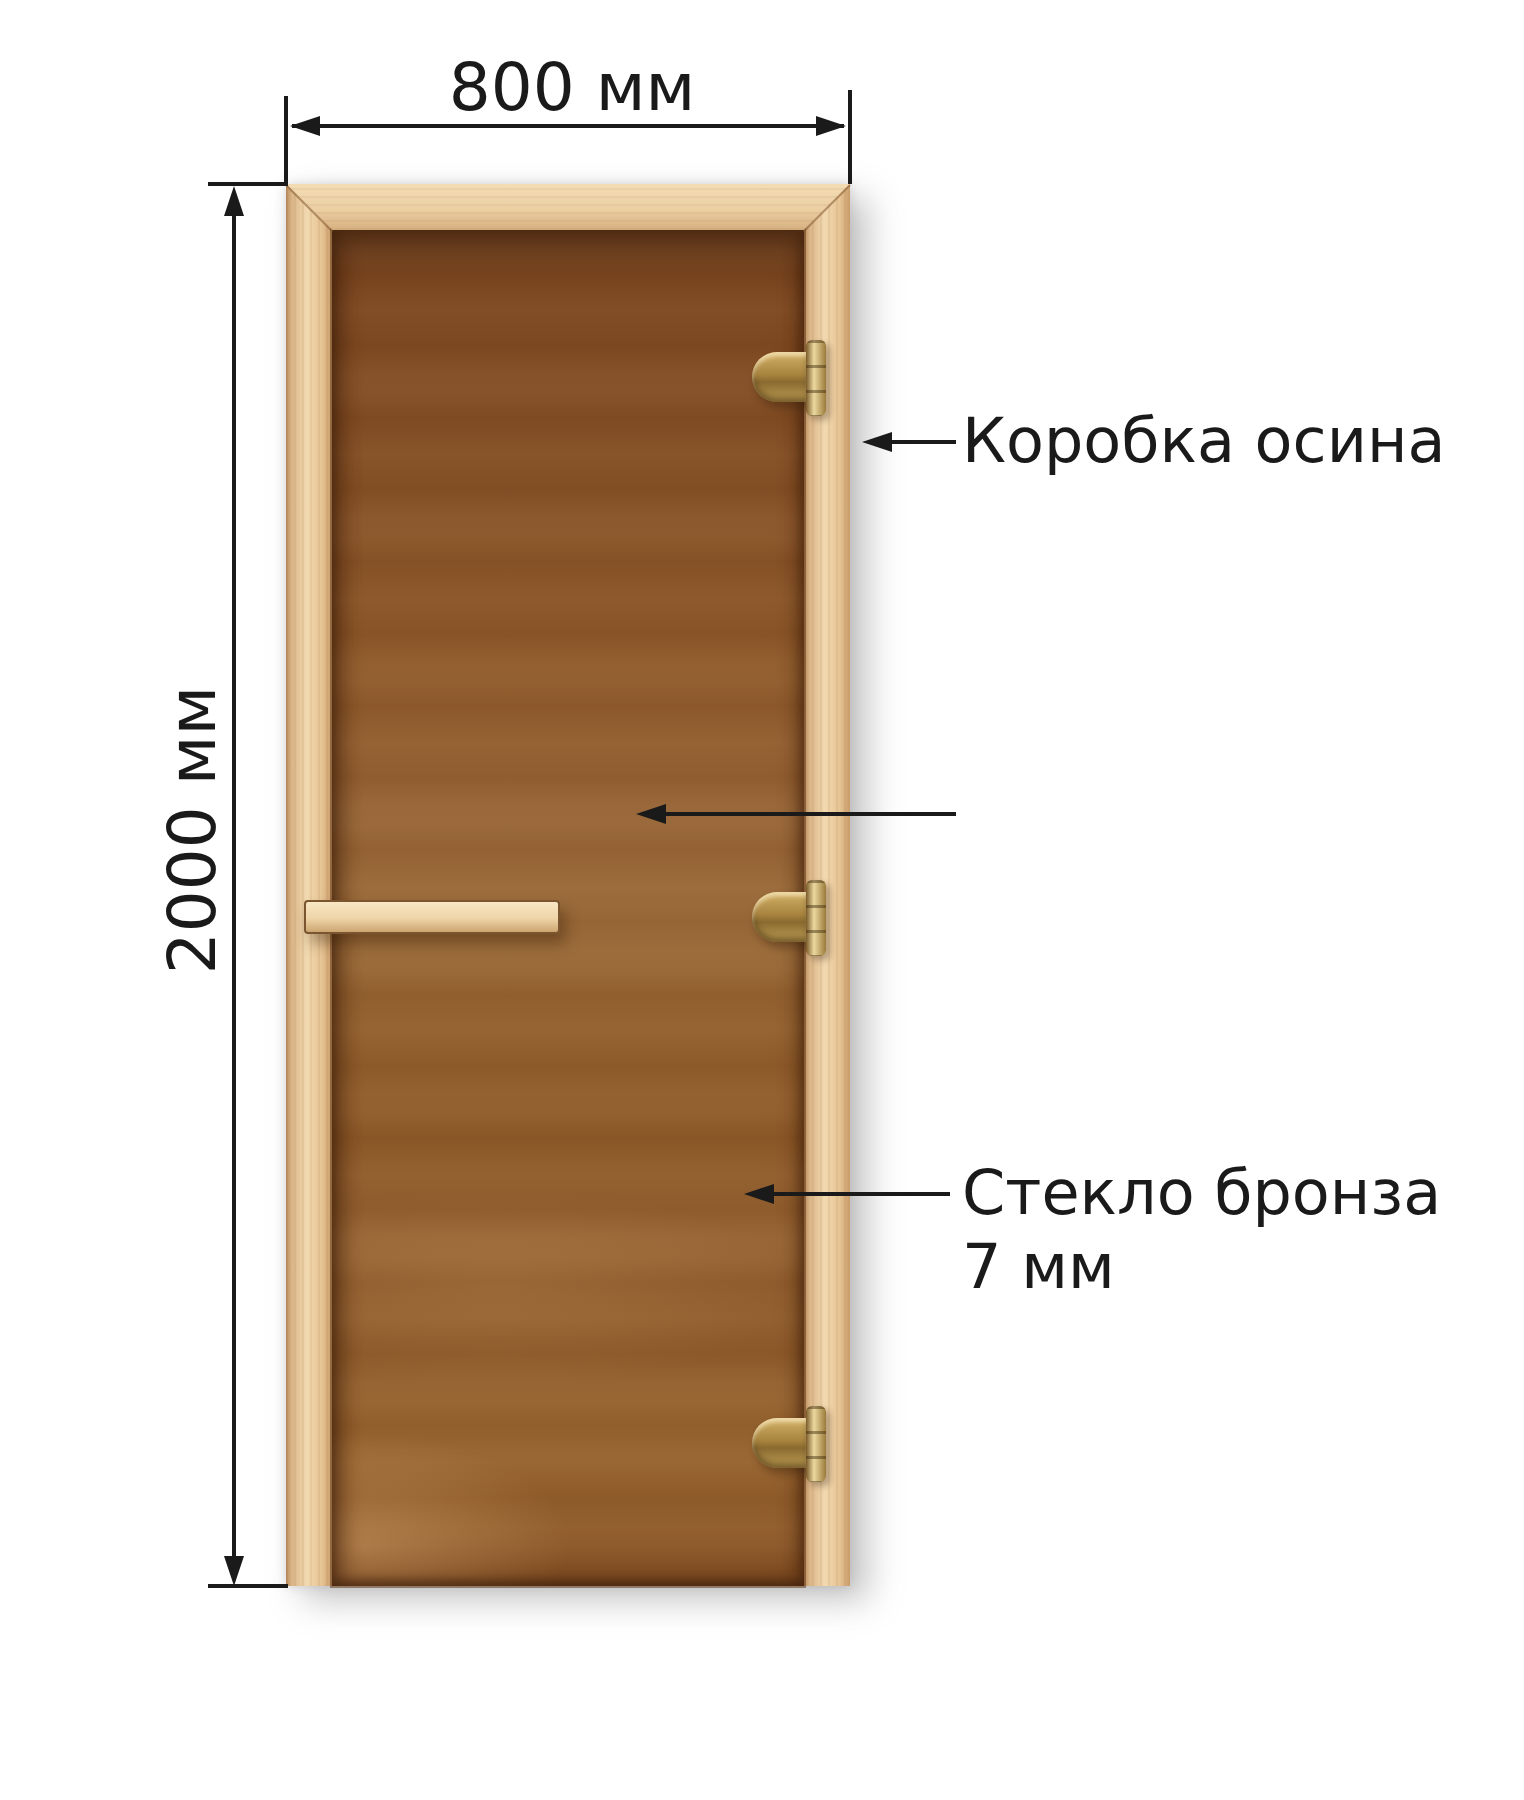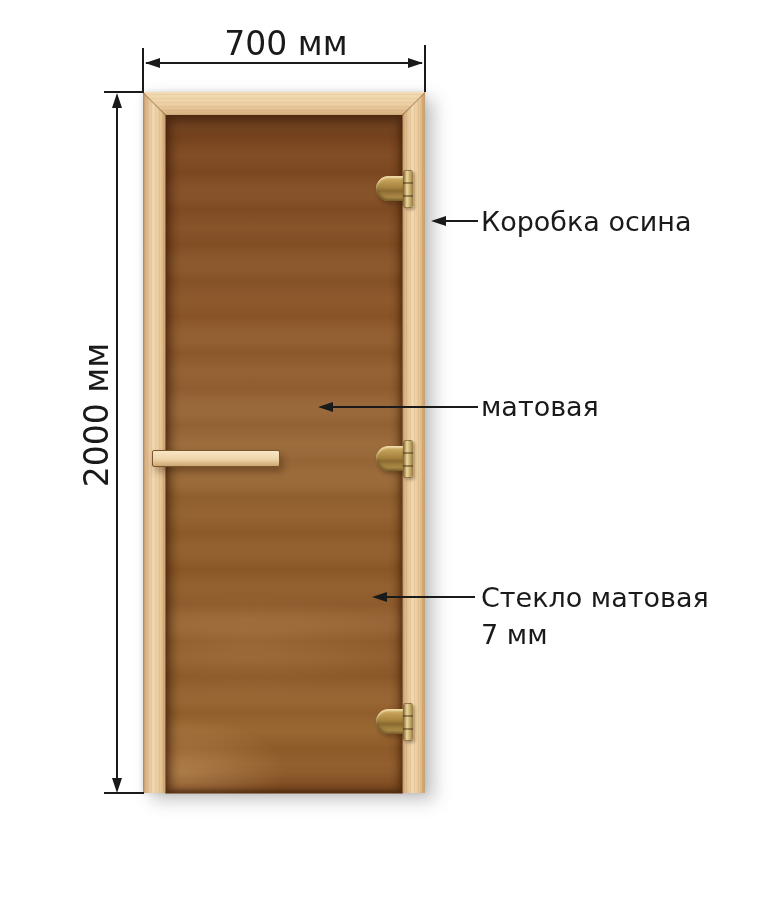--- a/index.html
+++ b/index.html
@@ -85,21 +85,21 @@
   .lineh{height:2px;}
   .linev{width:2px;}
   .ah{position:absolute;width:0;height:0;z-index:10;}
   .ah.left {border-top:5px solid transparent;border-bottom:5px solid transparent;border-right:15px solid #1a1a1a;}
   .ah.right{border-top:5px solid transparent;border-bottom:5px solid transparent;border-left:15px solid #1a1a1a;}
   .ah.up   {border-left:5px solid transparent;border-right:5px solid transparent;border-bottom:15px solid #1a1a1a;}
   .ah.down {border-left:5px solid transparent;border-right:5px solid transparent;border-top:15px solid #1a1a1a;}
   .dim-label{position:absolute;z-index:10;font-size:33px;white-space:nowrap;}
   .dim-label.width{left:145px;top:24px;width:282px;text-align:center;}
   .dim-label.height{left:96px;top:415px;transform:translate(-50%,-50%) rotate(-90deg);}
-  .callout-text{position:absolute;left:481px;z-index:10;font-size:27px;line-height:37px;white-space:nowrap;}
+  .callout-text{position:absolute;left:481px;z-index:10;font-size:31px;line-height:37px;white-space:nowrap;}
   .callout-text.frame{top:203px;}
   .callout-text.color{top:388px;}
   .callout-text.type{top:579px;}
 </style>
 </head>
 <body>
 
 <div id="canvas">
 
   <div class="door">
@@ -126,21 +126,21 @@
     </div>
   </div>
 
 
   <div>
     <div class="tick" style="left:142px;top:48px;width:2px;height:44px;"></div>
     <div class="tick" style="left:424px;top:45px;width:2px;height:47px;"></div>
     <div class="lineh" style="left:146px;top:62px;width:276px;"></div>
     <div class="ah left" style="left:145px;top:58px;"></div>
     <div class="ah right" style="left:408px;top:58px;"></div>
-    <div class="dim-label width">700 мм</div>
+    <div class="dim-label width">800 мм</div>
   </div>
 
   <div>
     <div class="tick" style="left:104px;top:91px;width:40px;height:2px;"></div>
     <div class="tick" style="left:104px;top:792px;width:40px;height:2px;"></div>
     <div class="linev" style="left:116px;top:96px;height:694px;"></div>
     <div class="ah up" style="left:112px;top:93px;"></div>
     <div class="ah down" style="left:112px;top:778px;"></div>
     <div class="dim-label height">2000 мм</div>
   </div>
@@ -148,26 +148,25 @@
   <div>
     <div class="lineh" style="left:445px;top:220px;width:33px;"></div>
     <div class="ah left" style="left:431px;top:216px;"></div>
     <div class="callout-text frame">Коробка осина</div>
   </div>
 
   <div>
     <div class="lineh" style="left:332px;top:406px;width:146px;"></div>
     <div class="ah left" style="left:318px;top:402px;"></div>
     <div class="callout-text color">
-      <div>матовая</div>
     </div>
   </div>
 
   <div>
     <div class="lineh" style="left:386px;top:596px;width:89px;"></div>
     <div class="ah left" style="left:372px;top:592px;"></div>
     <div class="callout-text type">
-      <div>Стекло матовая</div>
+      <div>Стекло бронза</div>
       <div>7 мм</div>
     </div>
   </div>
 
 </div>
 
 </body></html>

